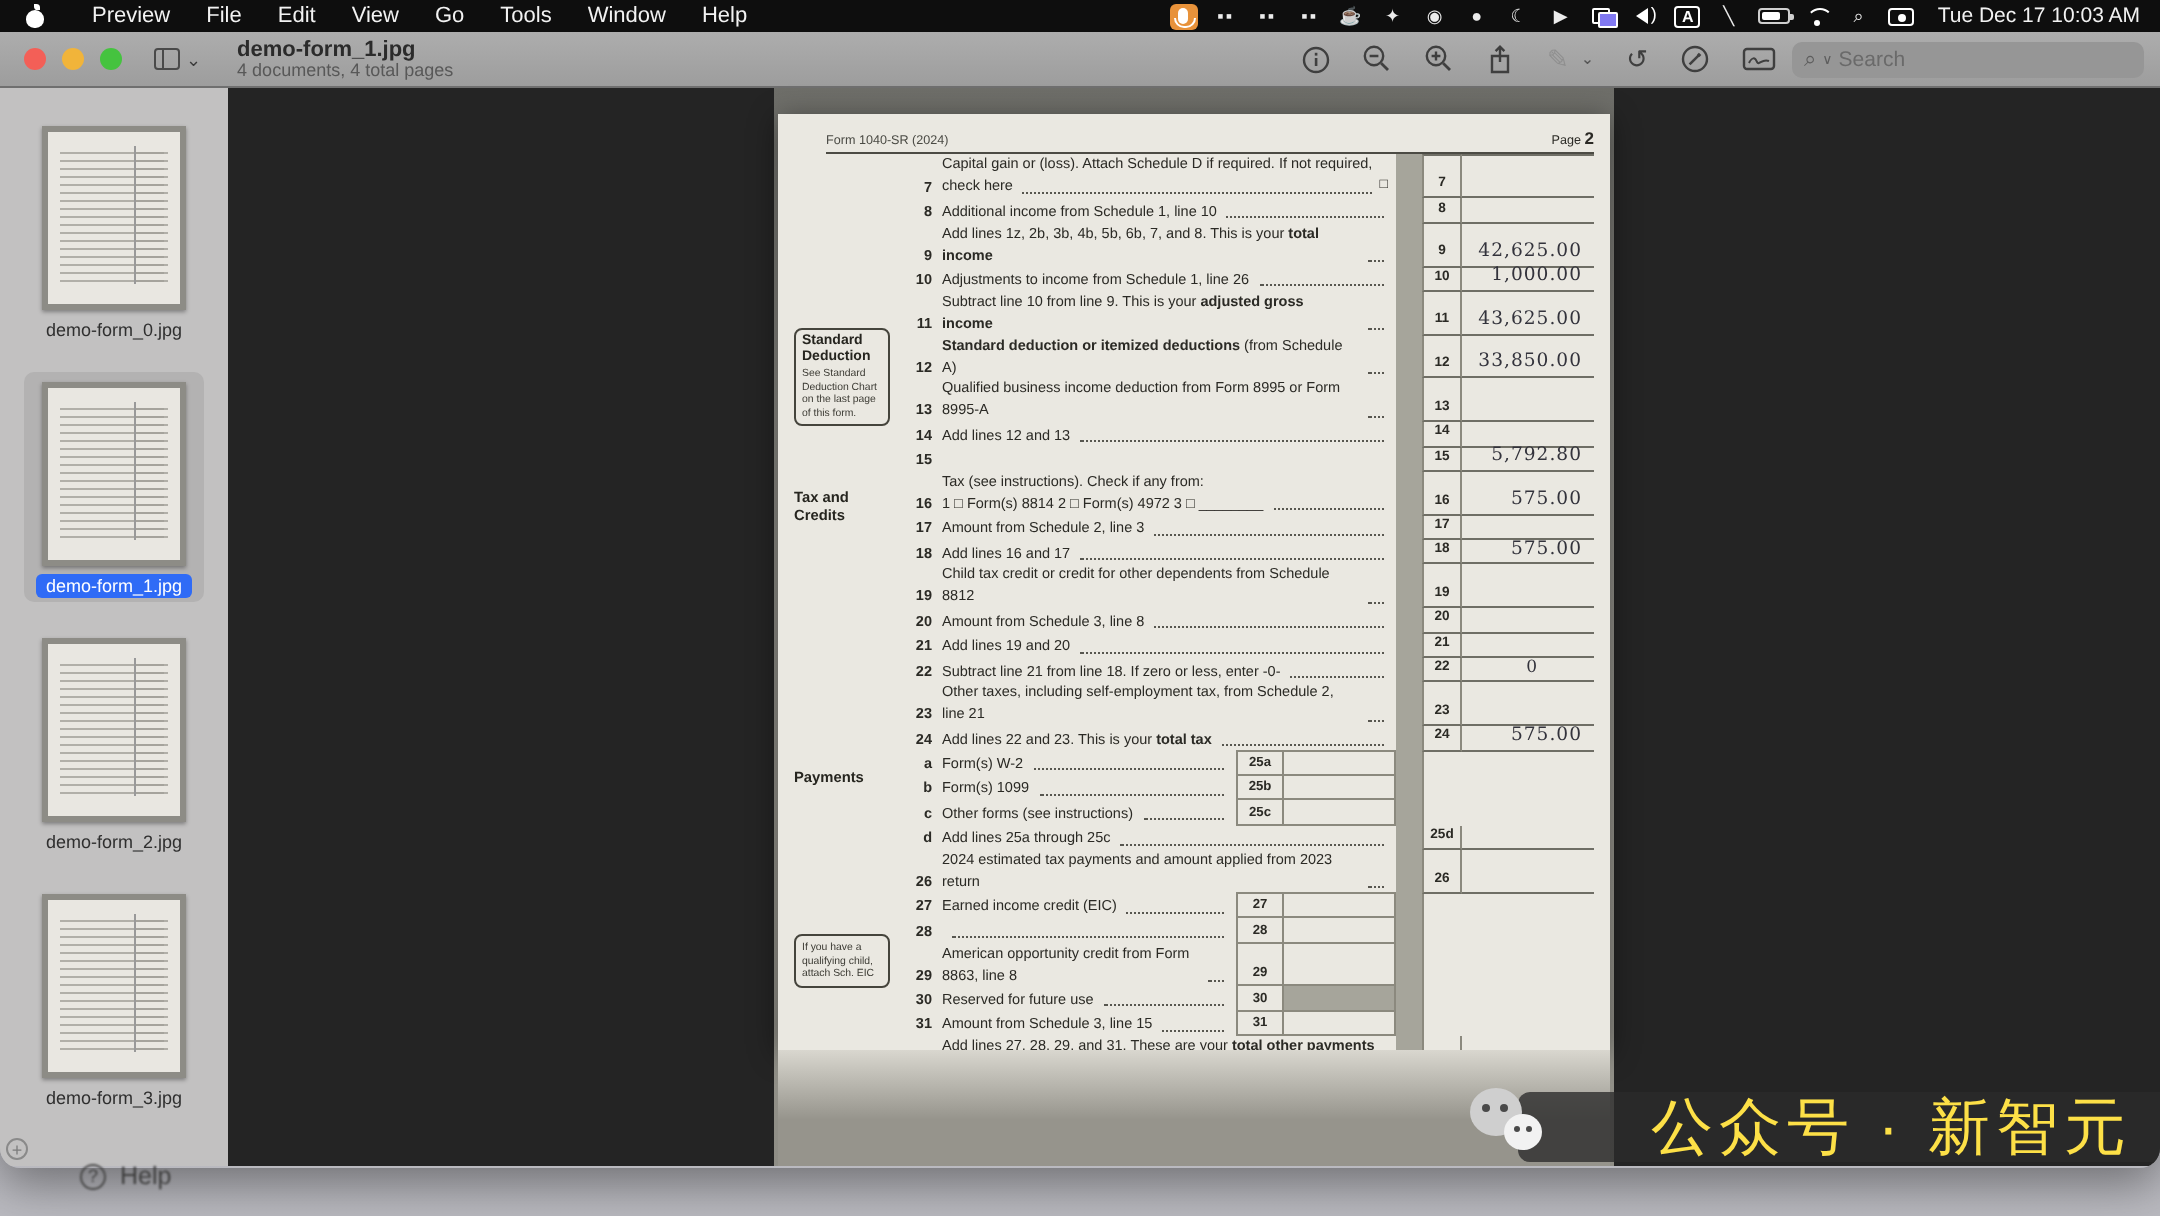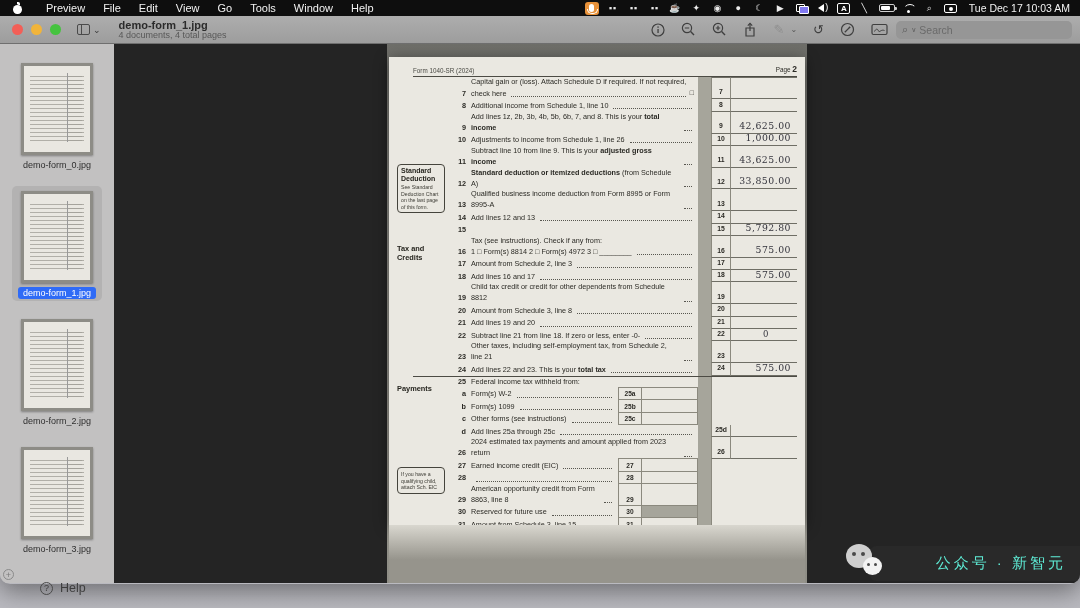--- a/index.html
+++ b/index.html
@@ -96,21 +96,21 @@
   
   .form-area { position:relative; height:100%; padding:7px 8px 0 64px; color:#2b2a25; }
   .fhead { display:flex; justify-content:space-between; align-items:flex-end; padding-bottom:2px;
     border-bottom:1.5px solid #4c4b44; margin-left:-40px; }
   .fhead .fl { font-size:6.3px; color:#4a4a44; }
   .fhead .pg { font-size:6.3px; } .fhead .pg b { font-size:8.5px; }
   .frow { display:grid; grid-template-columns:18px 1fr 24px 56px 13px 20px 66px; align-items:end; min-height:12.4px; font-size:7.25px; line-height:1.5; }
   .frow .num { grid-column:1; font-weight:bold; text-align:right; padding-right:5px; }
   .frow .txt { grid-column:2 / span 3; padding-right:2px; }
   .frow.inner .txt { grid-column:2; }
-  .tline { display:flex; align-items:flex-end; }
+  .tline { display:flex; }
   .tline b { font-weight:bold; }
   .leader { flex:1; border-bottom:1px dotted #57564f; margin:0 4px 2.5px 5px; min-width:8px; }
   .cbx { font-size:7px; margin:0 2px 1px 0; }
   .shade { grid-column:5; align-self:stretch; background:#a6a59b; }
   .rbox { grid-column:6; align-self:stretch; border-left:1px solid #8b897e; border-right:1px solid #8b897e;
     border-bottom:1px solid #6f6e65; font-weight:bold; font-size:6.8px; display:flex; align-items:flex-end; justify-content:center; padding-bottom:1px; }
   .ramt { grid-column:7; align-self:stretch; border-bottom:1px solid #6f6e65; position:relative; }
   .blank2 { grid-column:6 / span 2; align-self:stretch; border-left:1px solid #8b897e; }
   .frow:first-child .rbox, .frow:first-child .ramt { border-top:1px solid #6f6e65; }
   .ibox { grid-column:3; align-self:stretch; border:1px solid #8b897e; font-weight:bold; font-size:6.6px;
@@ -123,21 +123,21 @@
   .rule-top { border-top:1.4px solid #4c4b44; margin-left:-40px; padding-left:40px; }
   .mn { position:absolute; left:8px; width:48px; color:#26251f; }
   .mn .bx { border:1px solid #45443c; border-radius:4px; padding:2px 3px; }
   .mn-title { font-weight:bold; font-size:7px; line-height:1.15; }
   .mn-small { font-size:5.2px; line-height:1.25; color:#3c3b34; margin-top:1px; }
   .mn-label { font-weight:bold; font-size:7.4px; line-height:1.2; }
 
   
   .watermark { position:absolute; right:0; bottom:2px; height:35px; background:rgba(42,42,42,.78);
     border-radius:6px 0 0 6px; display:flex; align-items:center; padding:0 14px 0 44px; }
-  .wm-text { color:#5eead4; font-size:15px; letter-spacing:3px; white-space:nowrap;margin-left:22px; }
+  .wm-text { color:#fde047; font-size:31px; letter-spacing:3px; white-space:nowrap;margin-left:22px; }
   .wm-logo { position:absolute; left:-24px; top:-4px; width:44px; height:40px; }
   .wm-b1 { position:absolute; left:0; top:2px; width:26px; height:24px; background:#cfcfcf; border-radius:50%; }
   .wm-b1::before, .wm-b1::after { content:""; position:absolute; top:8px; width:4px; height:4px; background:#4a4a4a; border-radius:50%; }
   .wm-b1::before{ left:6px; } .wm-b1::after{ left:15px; }
   .wm-b2 { position:absolute; left:17px; top:15px; width:19px; height:18px; background:#f2f2f2; border-radius:50%; }
   .wm-b2::before, .wm-b2::after { content:""; position:absolute; top:6px; width:3px; height:3px; background:#4a4a4a; border-radius:50%; }
   .wm-b2::before{ left:4.5px; } .wm-b2::after{ left:11px; }
 
   
   .help-pill { position:absolute; left:40px; top:581px; display:flex; align-items:center; gap:7px;
@@ -557,30 +557,20 @@
                       <span>Add lines 22 and 23. This is your <b>total tax</b></span>
                       <span class="leader"></span>
                     </div>
                   </div>
                   <div class="shade"></div>
                   <div class="rbox">24</div>
                   <div class="ramt">
                     <span class="hand">575.00</span>
                   </div>
                 </div>
-                <div class="frow rule-top">
-                  <div class="num">25</div>
-                  <div class="txt">
-                    <div class="tline">
-                      <span>Federal income tax withheld from:</span>
-                    </div>
-                  </div>
-                  <div class="shade"></div>
-                  <div class="blank2"></div>
-                </div>
                 <div class="frow inner">
                   <div class="num">a</div>
                   <div class="txt">
                     <div class="tline">
                       <span>Form(s) W-2</span>
                       <span class="leader"></span>
                     </div>
                   </div>
                   <div class="ibox">25a</div>
                   <div class="iamt"></div>

